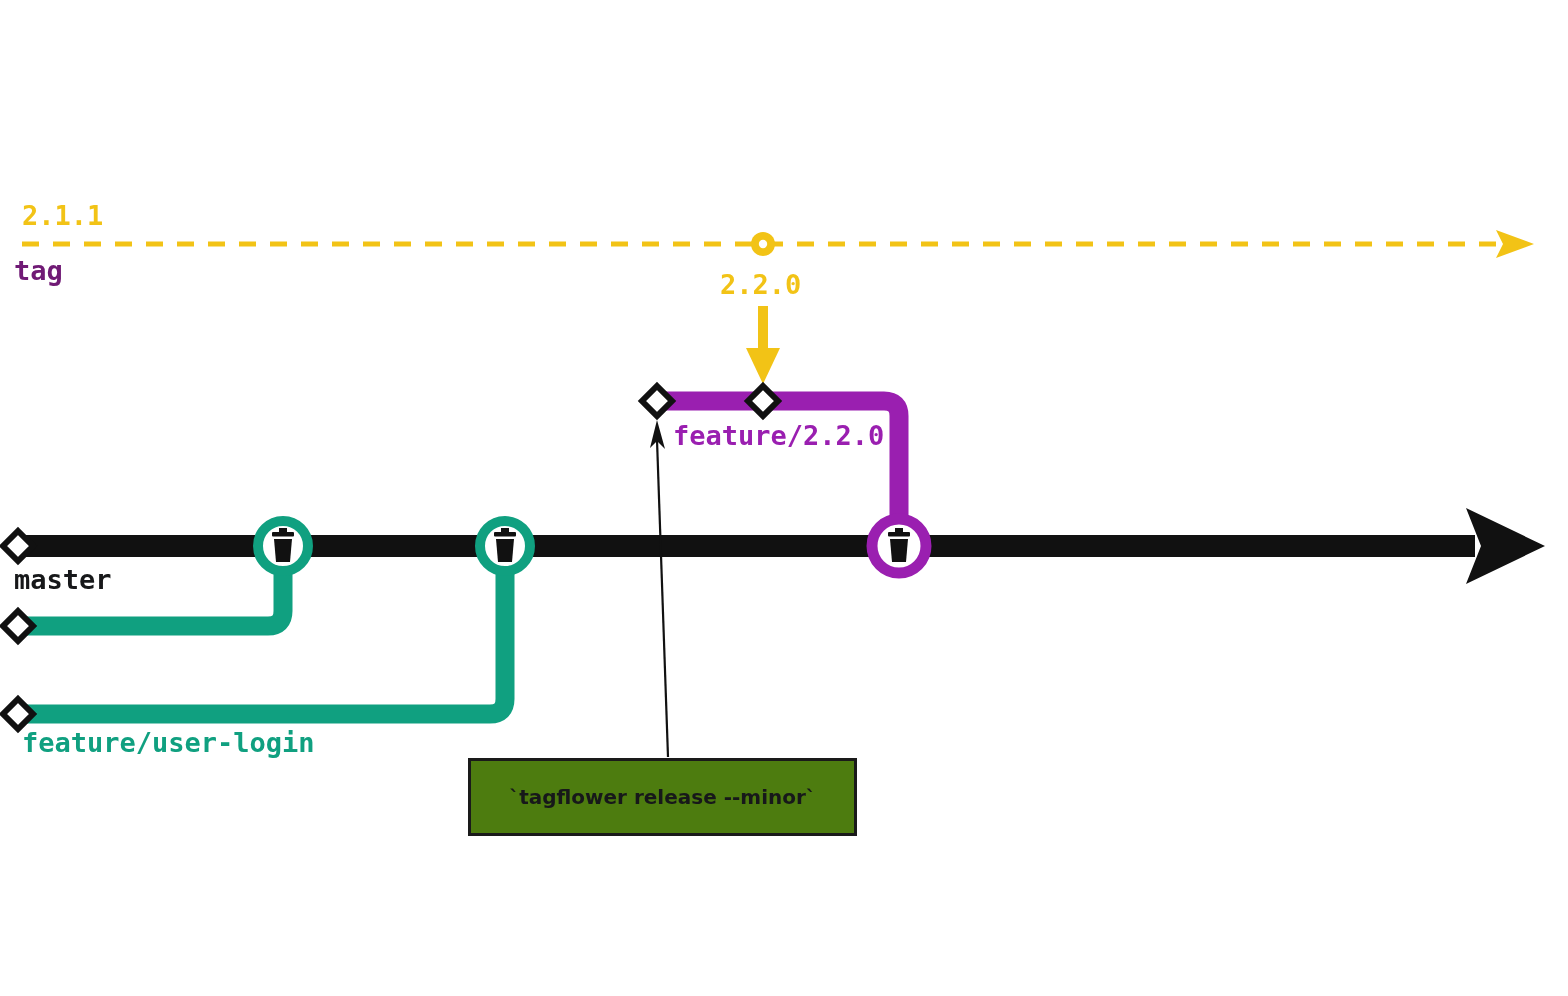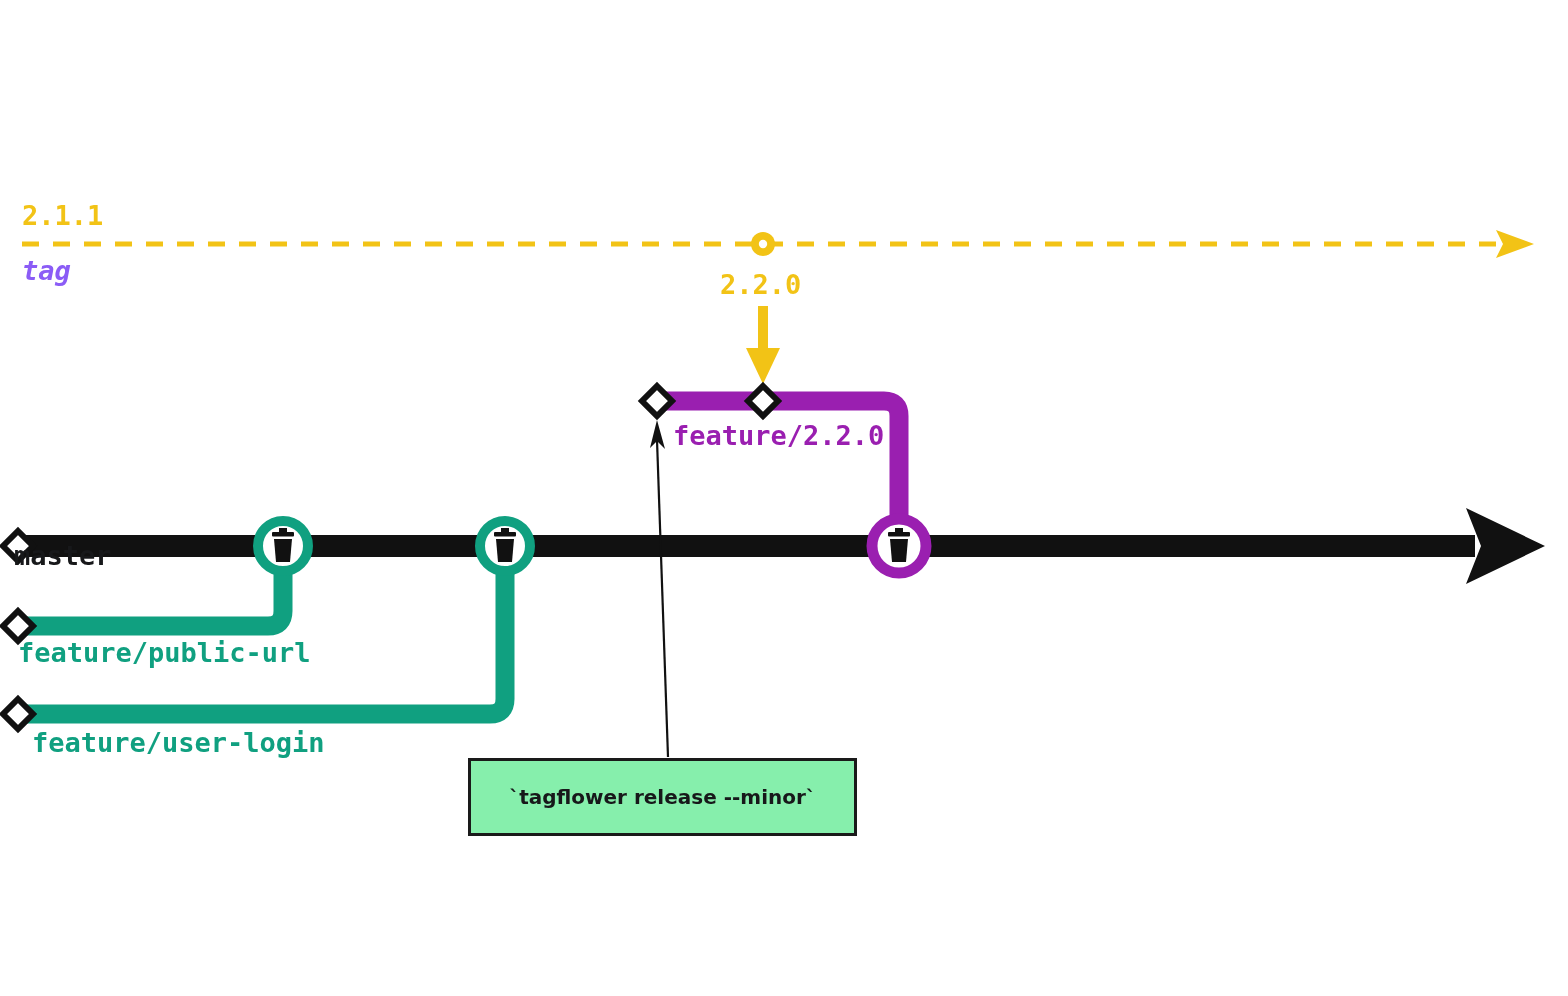--- a/index.html
+++ b/index.html
@@ -33,65 +33,64 @@
     white-space: nowrap;
     letter-spacing: 0px;
   }
   .lbl-tag-version {
     left: 22px;
     top: 200px;
     font-size: 27px;
     color: #F2C316;
   }
   .lbl-tag-name {
-    left: 22px;
+    left: 14px;
     top: 255px;
     font-size: 27px;
-    color: #8b5cf6;
-    font-style: italic;
+    color: #701a75;
   }
   .lbl-tag-220 {
     left: 720px;
     top: 269px;
     font-size: 27px;
     color: #F2C316;
     text-align: center;
   }
   .lbl-release {
     left: 673px;
     top: 420px;
     font-size: 27px;
     color: #9A1FB0;
   }
   .lbl-master {
     left: 14px;
-    top: 540px;
+    top: 564px;
     font-size: 27px;
     color: #17181A;
   }
   .lbl-public-url {
     left: 18px;
     top: 637px;
     font-size: 27px;
     color: #10A080;
   }
   .lbl-user-login {
-    left: 32px;
+    left: 22px;
     top: 727px;
     font-size: 27px;
     color: #10A080;
   }
   .callout-box {
     position: absolute;
     left: 468px;
     top: 758px;
     width: 389px;
     height: 78px;
     border: 3px solid #1A1A1A;
-    background: #86efac;
+    background: #4d7c0f;
     box-sizing: border-box;
     display: flex;
     align-items: center;
     justify-content: center;
   }
   .callout-text {
     font-family: "DejaVu Sans", sans-serif;
     font-weight: bold;
     font-size: 20px;
     color: #17181A;
@@ -188,21 +187,20 @@
 
   <div class="lbl lbl-tag-version">2.1.1</div>
   <div class="lbl lbl-tag-name">tag</div>
 
   <div class="lbl lbl-tag-220">2.2.0</div>
 
   <div class="lbl lbl-release">feature/2.2.0</div>
 
   <div class="lbl lbl-master">master</div>
 
-  <div class="lbl lbl-public-url">feature/public-url</div>
 
   <div class="lbl lbl-user-login">feature/user-login</div>
 
   <div class="callout-box">
     <span class="callout-text">`tagflower release --minor`</span>
   </div>
 
 </div>
 
 </body></html>

